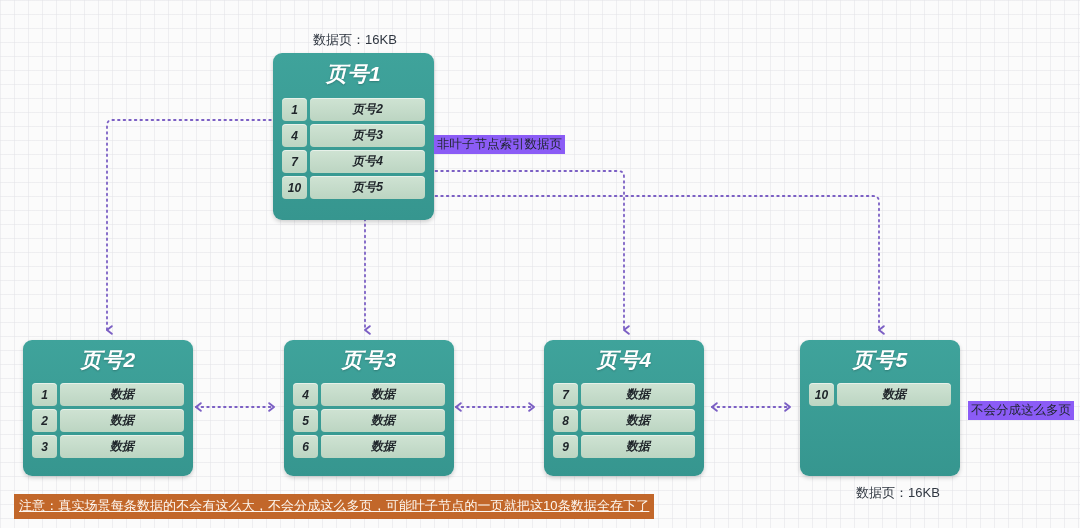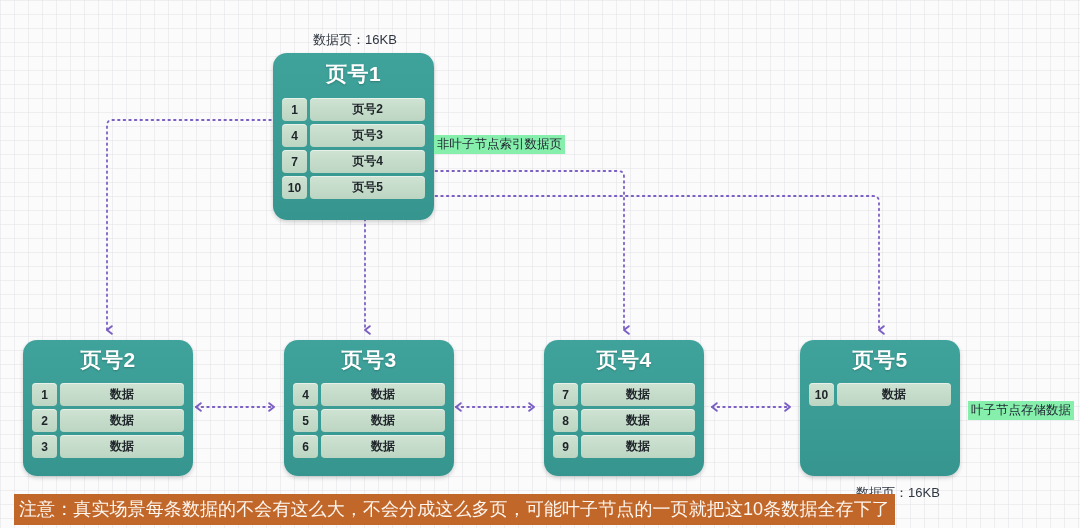--- a/index.html
+++ b/index.html
@@ -28,23 +28,24 @@
     left: 0; top: 0;
     width: 1080px; height: 528px;
     pointer-events: none;
     z-index: 1;
   }
 
   
   .node {
     position: absolute;
     background: linear-gradient(180deg, #3fa39b 0%, #36968f 100%);
-    border-radius: 14px;
+    border-radius: 9px;
     box-shadow: 0 2px 4px rgba(0,0,0,0.18);
     z-index: 3;
+    font-style: italic;
   }
 
   .node-title {
     color: #ffffff;
     font-size: 21px;
     font-weight: bold;
     text-align: center;
     letter-spacing: 0.5px;
     text-shadow: 0 1px 2px rgba(0,0,0,0.22);
     line-height: 1;
@@ -85,38 +86,39 @@
     color: #2f3640;
     white-space: nowrap;
     z-index: 4;
   }
 
   
   .annot {
     position: absolute;
     font-size: 12.5px;
     color: #1f2630;
-    background: #86efac;
+    background: #8b5cf6;
     padding: 1px 3px;
     white-space: nowrap;
     z-index: 4;
   }
 
   
   .warning {
     position: absolute;
     left: 14px;
     top: 494px;
     background: #c2672a;
     color: #fdf6ef;
-    font-size: 18px;
+    font-size: 13px;
     padding: 3px 5px 4px 5px;
     white-space: nowrap;
     z-index: 5;
     letter-spacing: 0.1px;
+    text-decoration: underline;
   }
 </style>
 </head>
 <body>
 
 <div id="canvas">
 
   <svg id="wires" viewBox="0 0 1080 528" xmlns="http://www.w3.org/2000/svg">
     <defs>
       <marker id="arrowDown" markerWidth="10" markerHeight="10" refX="5" refY="7.4" orient="auto" markerUnits="userSpaceOnUse">
@@ -229,19 +231,19 @@
   <div class="node" style="left:800px; top:340px; width:160px; height:136px; padding:9px 9px 10px 9px;">
     <div class="node-title" style="margin-bottom:13px;">页号5</div>
     <div class="rows">
       <div class="row">
         <div class="cell-key">10</div>
         <div class="cell-val">数据</div>
       </div>
     </div>
   </div>
 
-  <div class="annot" style="left:968px; top:401px;">叶子节点存储数据</div>
+  <div class="annot" style="left:968px; top:401px;">不会分成这么多页</div>
 
   <div class="caption" style="left:856px; top:484px;">数据页：16KB</div>
 
   <div class="warning">注意：真实场景每条数据的不会有这么大，不会分成这么多页，可能叶子节点的一页就把这10条数据全存下了</div>
 
 </div>
 
 </body></html>

